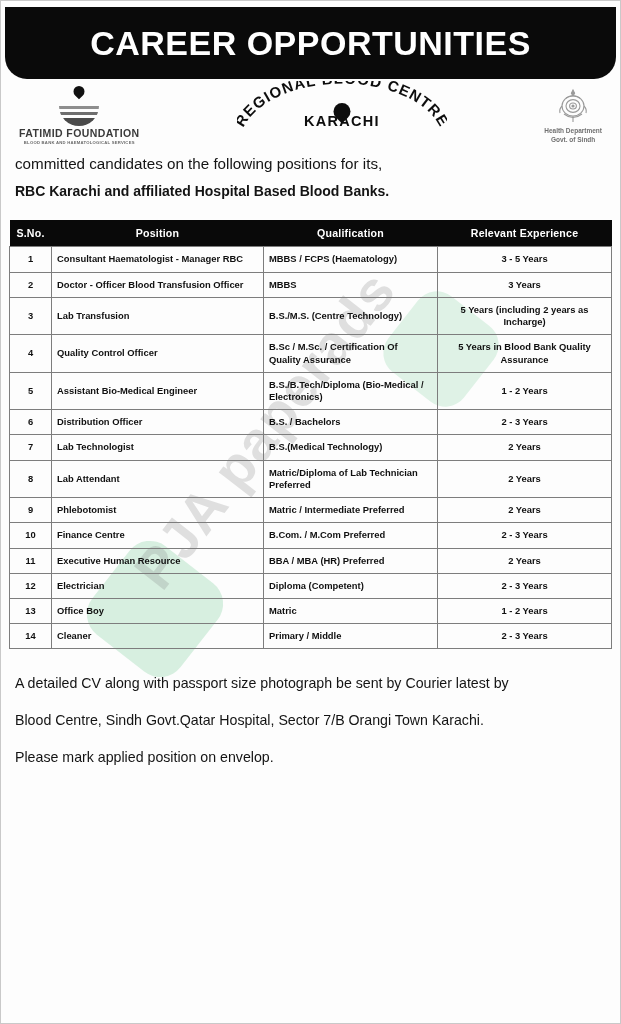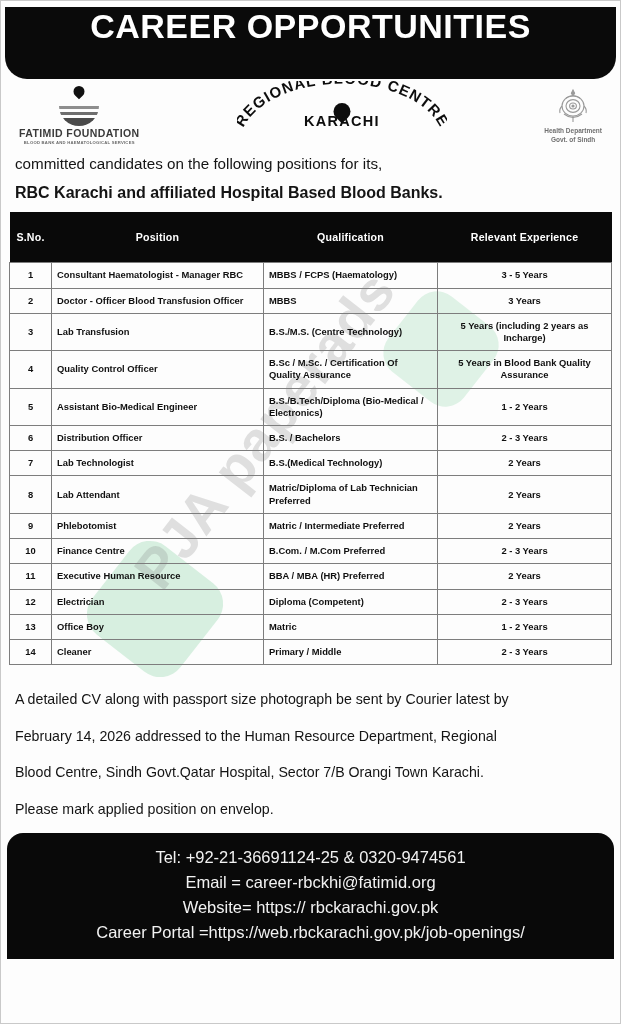--- a/index.html
+++ b/index.html
@@ -43,21 +43,21 @@
     transform:rotate(-52deg);
   }
 
   
   .banner{
     position:relative;z-index:8;
     margin:6px 4px 0 4px;
     height:72px;
     background:#0a0a0a;
     border-radius:0 0 22px 22px;
-    display:flex;align-items:flex-start;justify-content:center;
+    display:flex;align-items:center;justify-content:center;
   }
   .banner-title{
     color:#ffffff;
     font-size:34px;font-weight:700;letter-spacing:0.5px;
     font-family:"Liberation Sans",sans-serif;
   }
 
   
   .logos{
     position:relative;z-index:8;
@@ -109,34 +109,34 @@
   .intro{
     position:relative;z-index:8;
     padding:2px 14px 4px 14px;
   }
   .intro p{
     margin:0 0 2px 0;
     font-size:15.2px;line-height:1.42;color:#141414;
     font-family:"Liberation Sans",sans-serif;
   }
   .intro .bold{
-    font-weight:700;font-size:16px;margin-top:7px;margin-bottom:4px;
+    font-weight:700;font-size:14px;margin-top:7px;margin-bottom:15px;
   }
 
   
   .tbl-wrap{position:relative;z-index:8;padding:0 8px;}
   table{
     width:100%;border-collapse:collapse;
     table-layout:fixed;
     font-family:"Liberation Sans",sans-serif;
   }
   thead th{
     background:#090909;color:#fff;
     font-size:10.6px;font-weight:700;
-    padding:19px 2px;text-align:center;letter-spacing:0.2px;
+    padding:7px 2px;text-align:center;letter-spacing:0.2px;
     border:none;
   }
   tbody td{
     border:1px solid #7d7d7d;
     font-size:9.4px;font-weight:700;color:#101010;
     padding:6px 5px;
     background:transparent;
     line-height:1.3;
   }
   td.c-no{text-align:center;width:38px;}
@@ -332,25 +332,18 @@
             <td class="c-pos">Cleaner</td>
             <td class="c-qual">Primary / Middle</td>
             <td class="c-exp">2 - 3 Years</td>
           </tr>
         </tbody>
     </table>
   </div>
 
   <div class="note">
     <p>A detailed CV along with passport size photograph be sent by Courier latest by</p>
-    <p>February 14, 2026 addressed to the Human Resource Department, Regional</p>
     <p>Blood Centre, Sindh Govt.Qatar Hospital, Sector 7/B Orangi Town Karachi.</p>
     <p>Please mark applied position  on envelop.</p>
   </div>
 
-  <div class="footer">
-    <div>Tel: +92-21-36691124-25 &amp; 0320-9474561</div>
-    <div>Email = career-rbckhi@fatimid.org</div>
-    <div>Website= https:// rbckarachi.gov.pk</div>
-    <div>Career Portal =https://web.rbckarachi.gov.pk/job-openings/</div>
-  </div>
 
 </div>
 
 </body></html>

